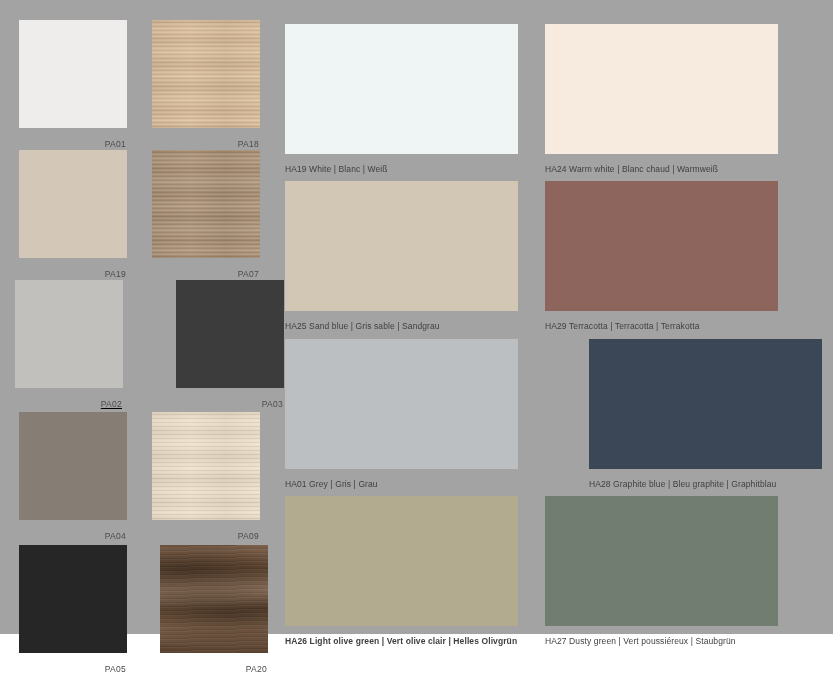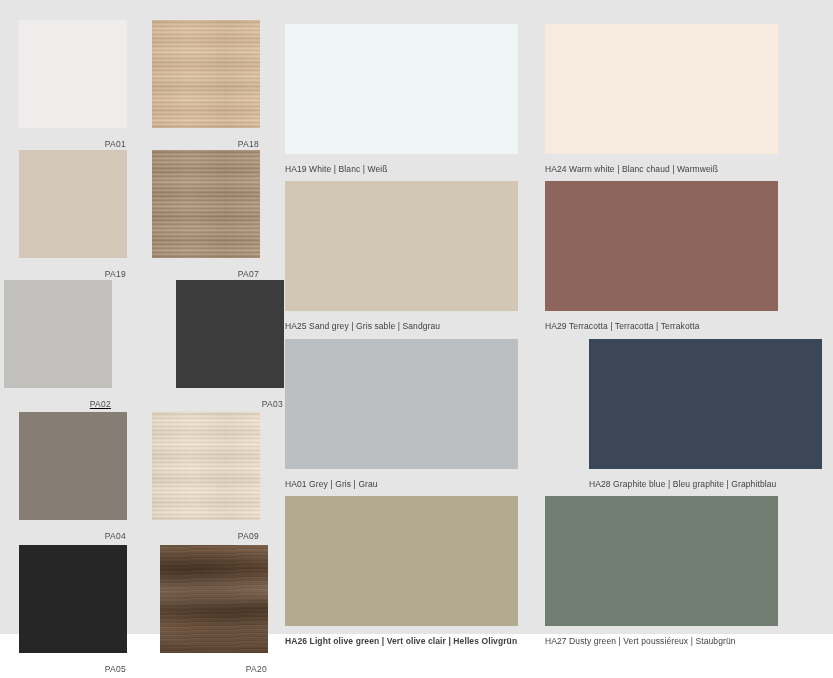--- a/index.html
+++ b/index.html
@@ -12,21 +12,21 @@
     height: 678px;
     font-family: "Liberation Sans", sans-serif;
     overflow: hidden;
     position: relative;
   }
 
   #page {
     position: relative;
     width: 833px;
     height: 634px;
-    background: #e5e5e5;
+    background: #a3a3a3;
   }
 
   
   .pa-section {
     position: absolute;
     left: 0;
     top: 0;
     width: 272px;
     height: 678px;
   }
@@ -180,21 +180,21 @@
     <div class="pa-cell" style="left:19px; top:150px;border-radius:9px;">
       <div class="pa-swatch" style="background:#d3c8b8;"></div>
       <div class="pa-label">PA19</div>
     </div>
 
     <div class="pa-cell" style="left:152px; top:150px;">
       <div class="pa-swatch grain-fine" style="background:#a98e71;"></div>
       <div class="pa-label">PA07</div>
     </div>
 
-    <div class="pa-cell" style="left:4px; top:280px;text-decoration:underline;">
+    <div class="pa-cell" style="left:15px; top:280px;text-decoration:underline;">
       <div class="pa-swatch" style="background:#c2c0bd;"></div>
       <div class="pa-label">PA02</div>
     </div>
 
     <div class="pa-cell" style="left:152px; top:280px;padding-left:24px;">
       <div class="pa-swatch" style="background:#3c3c3c;"></div>
       <div class="pa-label">PA03</div>
     </div>
 
     <div class="pa-cell" style="left:19px; top:412px;">
@@ -226,21 +226,21 @@
       <div class="ha-label">HA19 White | Blanc | Weiß</div>
     </div>
 
     <div class="ha-cell" style="left:545px; top:24px; width:233px;">
       <div class="ha-swatch" style="background:#f7eade;"></div>
       <div class="ha-label">HA24 Warm white | Blanc chaud | Warmweiß</div>
     </div>
 
     <div class="ha-cell" style="left:285px; top:181px; width:233px;">
       <div class="ha-swatch" style="background:#d2c6b4;"></div>
-      <div class="ha-label">HA25 Sand grey | Gris sable | Sandgrau</div>
+      <div class="ha-label">HA25 Sand blue | Gris sable | Sandgrau</div>
     </div>
 
     <div class="ha-cell" style="left:545px; top:181px; width:233px;">
       <div class="ha-swatch" style="background:#8d655c;"></div>
       <div class="ha-label">HA29 Terracotta | Terracotta | Terrakotta</div>
     </div>
 
     <div class="ha-cell" style="left:285px; top:339px; width:233px;">
       <div class="ha-swatch" style="background:#bcbfc2;"></div>
       <div class="ha-label">HA01 Grey | Gris | Grau</div>

